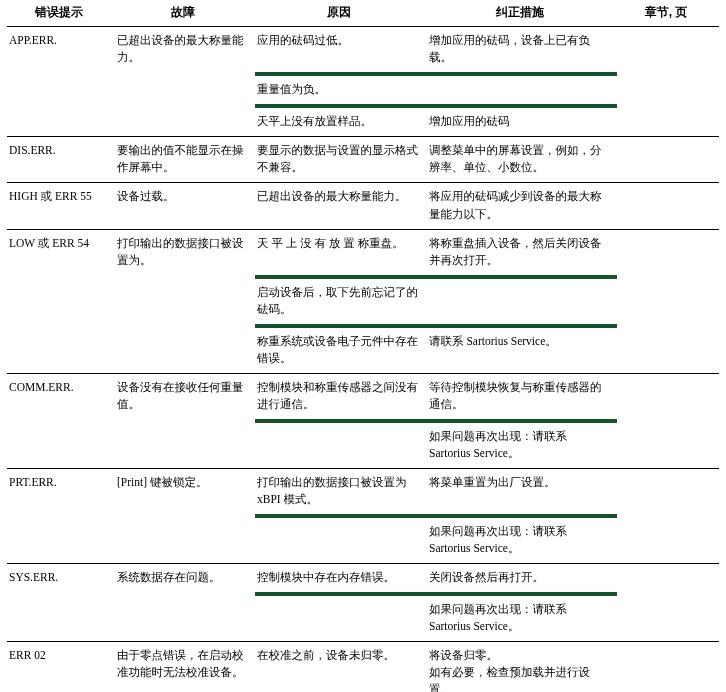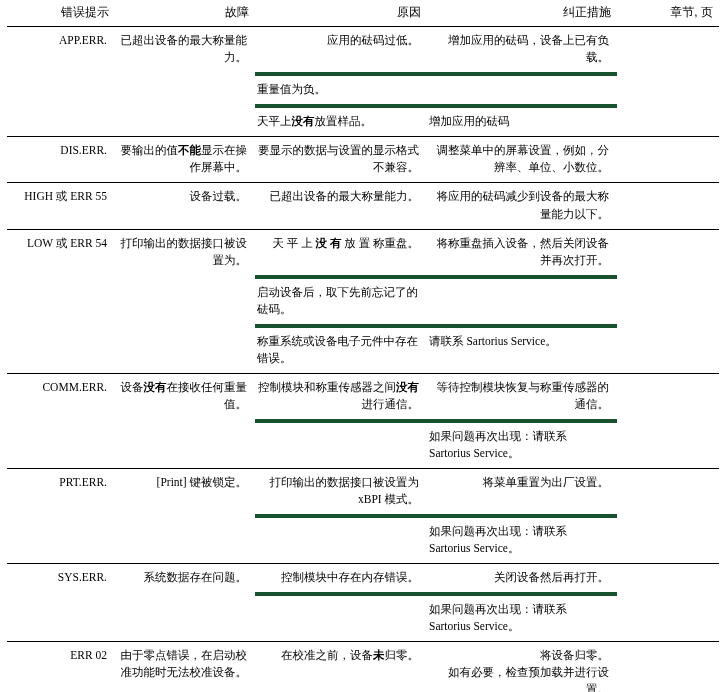--- a/index.html
+++ b/index.html
@@ -29,49 +29,48 @@
     line-height: 1.45;
   }
   table.err-table col.c0 { width: 108px; }
   table.err-table col.c1 { width: 140px; }
   table.err-table col.c2 { width: 172px; }
   table.err-table col.c3 { width: 190px; }
   table.err-table col.c4 { width: 102px; }
 
   thead th {
     font-family: "Liberation Sans", sans-serif;
-    font-weight: normal;
+    font-weight: bold;
     font-size: 12px;
-    text-align: right;
+    text-align: center;
     padding: 0 6px 5px 2px;
     vertical-align: bottom;
     border-bottom: 1.4px solid #000;
   }
   tbody td {
     vertical-align: top;
     padding: 5px 8px 6px 2px;
     font-family: "Liberation Serif", serif;
     font-size: 11.5px;
     line-height: 1.48;
   }
   tbody tr.major > td {
     border-top: 1px solid #000;
-    text-align: right;
   }
   tbody tr.sub > td.subcell {
     border-top: 4px solid #14532d;
   }
   tbody tr:first-child > td {
     border-top: none;
   }
   td.code {
     font-family: "Liberation Serif", serif;
     white-space: normal;
   }
-  b, strong { font-weight: bold; }
+  b, strong { font-weight: normal; }
 </style>
 </head>
 <body>
 
 <div class="page">
   <table class="err-table">
     <colgroup>
       <col class="c0">
         <col class="c1">
         <col class="c2">

